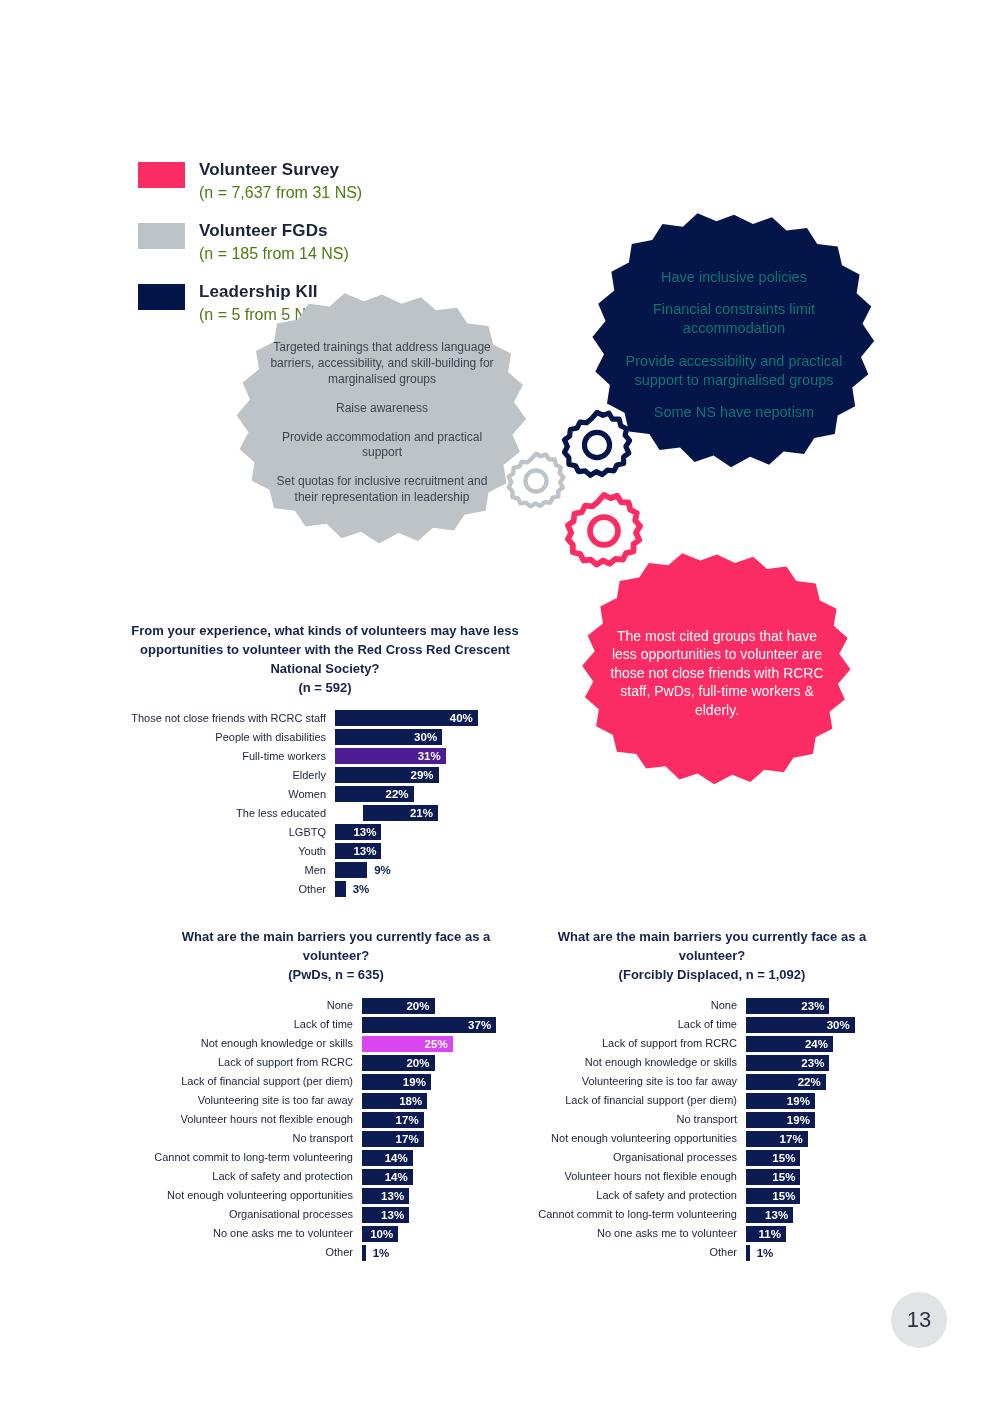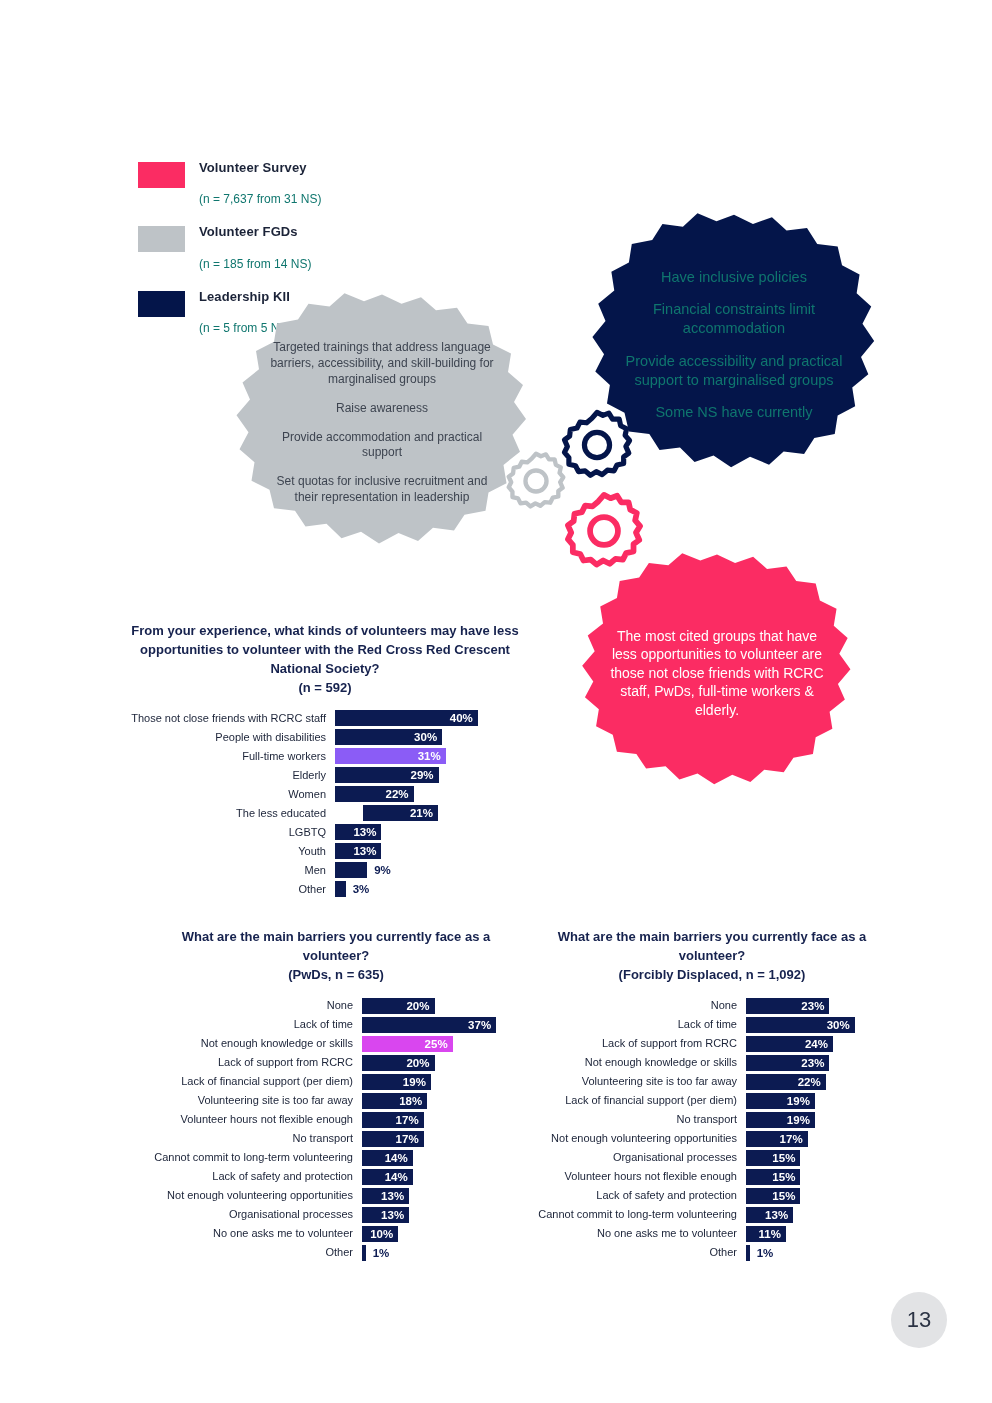--- a/index.html
+++ b/index.html
@@ -9,22 +9,22 @@
     width:992px; height:1403px; position:relative;
     font-family:"Liberation Sans", sans-serif;
     color:#1b2338; overflow:hidden;
   }
 
   
   #legend { position:absolute; left:138px; top:160px; width:290px; }
   .legend-row { display:flex; align-items:flex-start; margin-bottom:18px; }
   .legend-swatch { width:47px; height:26px; flex:0 0 47px; margin-right:14px; margin-top:2px; }
   .legend-texts { line-height:1.18; }
-  .legend-title { font-size:13px; font-weight:bold; color:#1b2338; letter-spacing:.1px; }
-  .legend-sub { font-size:12px; color:#0f766e; margin-top:17px; }
+  .legend-title { font-size:17px; font-weight:bold; color:#1b2338; letter-spacing:.1px; }
+  .legend-sub { font-size:16px; color:#4d7c0f; margin-top:4px; }
 
   
   .blob { position:absolute; display:flex; flex-direction:column; justify-content:center;
           align-items:center; text-align:center; }
   .blob svg { position:absolute; left:0; top:0; width:100%; height:100%; }
   .blob-inner { position:relative; z-index:2; display:flex; flex-direction:column;
                 justify-content:center; align-items:center; width:100%; }
   .blob p { margin:0 0 13px 0; }
   .blob p:last-child { margin-bottom:0; }
 
@@ -120,21 +120,21 @@
 </div>
 
 <div class="blob" id="blob-navy">
   <svg viewBox="0 0 200 200" preserveAspectRatio="none">
     <path fill="#04154A" d="M100 2 L113 9 L126 4 L136 14 L150 12 L157 24 L171 26 L174 40 L186 47 L184 61 L194 71 L188 84 L196 97 L187 109 L192 122 L181 132 L183 146 L171 153 L169 167 L155 170 L148 182 L134 180 L124 190 L111 184 L98 192 L86 183 L73 188 L63 177 L49 179 L42 167 L28 165 L25 151 L13 144 L15 130 L5 120 L11 107 L3 94 L12 82 L7 69 L18 59 L16 45 L28 38 L30 24 L44 21 L51 9 L65 11 L75 1 L88 7 Z"></path>
   </svg>
   <div class="blob-inner">
     <p>Have inclusive policies</p>
     <p>Financial constraints limit accommodation</p>
     <p>Provide accessibility and practical support to marginalised groups</p>
-    <p>Some NS have currently</p>
+    <p>Some NS have nepotism</p>
   </div>
 </div>
 
 <div class="blob" id="blob-pink">
   <svg viewBox="0 0 200 200" preserveAspectRatio="none">
     <path fill="#FB2C63" d="M100 2 L113 9 L126 4 L136 14 L150 12 L157 24 L171 26 L174 40 L186 47 L184 61 L194 71 L188 84 L196 97 L187 109 L192 122 L181 132 L183 146 L171 153 L169 167 L155 170 L148 182 L134 180 L124 190 L111 184 L98 192 L86 183 L73 188 L63 177 L49 179 L42 167 L28 165 L25 151 L13 144 L15 130 L5 120 L11 107 L3 94 L12 82 L7 69 L18 59 L16 45 L28 38 L30 24 L44 21 L51 9 L65 11 L75 1 L88 7 Z"></path>
   </svg>
   <div class="blob-inner">
     <p>The most cited groups that have less opportunities to volunteer are those not close friends with RCRC staff, PwDs, full-time workers &amp; elderly.</p>
   </div>
@@ -179,21 +179,21 @@
         <div class="bar-label">People with disabilities</div>
         <div class="bar-track">
           <div class="bar-fill" style="width: 71.4286%; background: rgb(12, 27, 82);">
             <span class="bar-value">30%</span>
           </div>
         </div>
       </div>
       <div class="bar-row">
         <div class="bar-label">Full-time workers</div>
         <div class="bar-track">
-          <div class="bar-fill" style="width: 73.8095%; background: #8b5cf6;">
+          <div class="bar-fill" style="width: 73.8095%; background: #4c1d95;">
             <span class="bar-value">31%</span>
           </div>
         </div>
       </div>
       <div class="bar-row">
         <div class="bar-label">Elderly</div>
         <div class="bar-track">
           <div class="bar-fill" style="width: 69.0476%; background: rgb(12, 27, 82);">
             <span class="bar-value">29%</span>
           </div>

